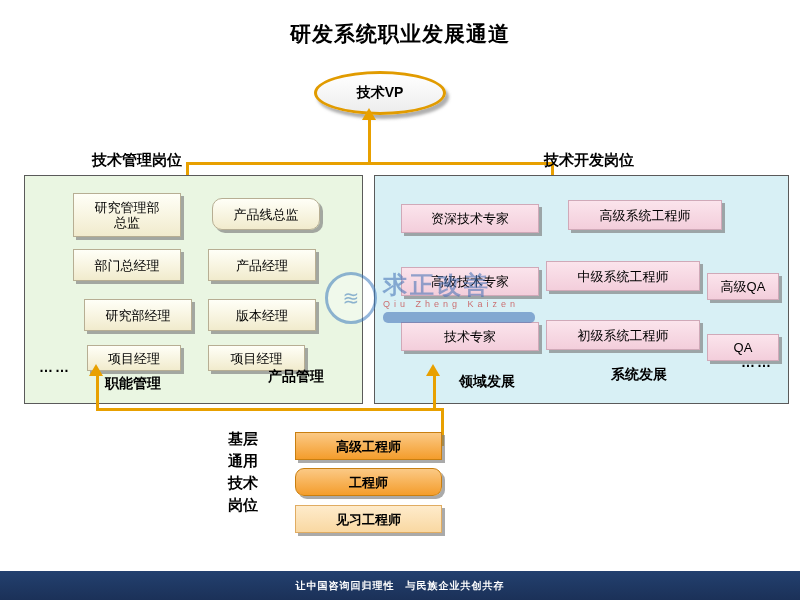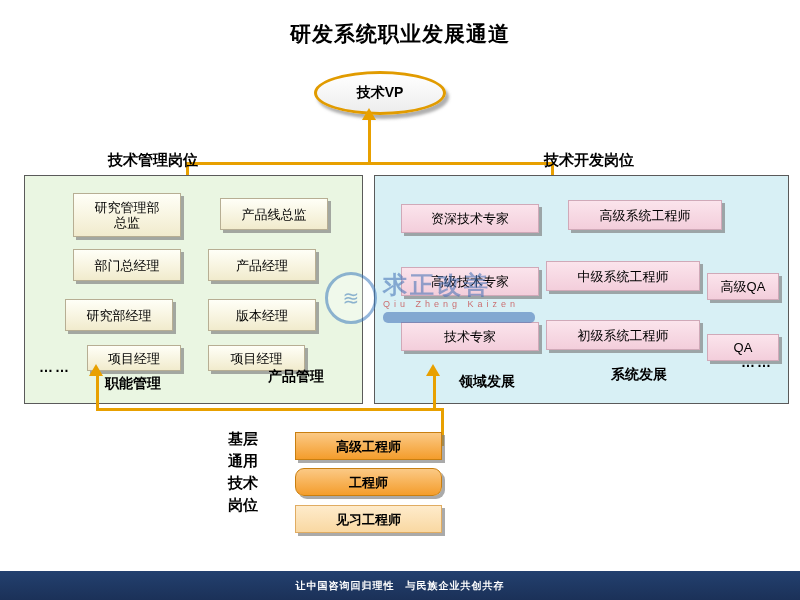--- a/index.html
+++ b/index.html
@@ -75,32 +75,32 @@
   <div class="abs vp-ellipse" style="left:314px; top:71px; width:126px; height:38px;">
     <span>技术VP</span>
   </div>
 
   <div class="tri-up" style="left:362px; top:108px;"></div>
   <div class="line" style="left:368px; top:120px; width:3px; height:44px;"></div>
   <div class="line" style="left:186px; top:162px; width:368px; height:3px;"></div>
   <div class="line" style="left:186px; top:162px; width:3px; height:14px;"></div>
   <div class="line" style="left:551px; top:162px; width:3px; height:14px;"></div>
 
-  <div class="abs section-label" style="left:92px; top:151px;margin-left:16px;">技术管理岗位</div>
+  <div class="abs section-label" style="left:92px; top:151px;">技术管理岗位</div>
   <div class="abs section-label" style="left:544px; top:151px;">技术开发岗位</div>
 
   <div class="abs panel panel-green" style="left:12px; top:175px; width:337px; height:227px;">
 
     <div class="cbox" style="left:48px; top:17px; width:106px; height:42px;">研究管理部
 总监</div>
     <div class="cbox" style="left:48px; top:73px; width:106px; height:30px;">部门总经理</div>
-    <div class="cbox" style="left:40px; top:123px; width:106px; height:30px;">研究部经理</div>
+    <div class="cbox" style="left:59px; top:123px; width:106px; height:30px;">研究部经理</div>
     <div class="cbox" style="left:62px; top:169px; width:92px; height:24px;">项目经理</div>
 
-    <div class="cbox" style="left:195px; top:22px; width:106px; height:30px;">产品线总监</div>
+    <div class="cbox" style="left:187px; top:22px; width:106px; height:30px;border-radius:10px;">产品线总监</div>
     <div class="cbox" style="left:183px; top:73px; width:106px; height:30px;">产品经理</div>
     <div class="cbox" style="left:183px; top:123px; width:106px; height:30px;">版本经理</div>
     <div class="cbox" style="left:183px; top:169px; width:95px; height:24px;">项目经理</div>
 
     <div class="abs dots" style="left:14px; top:183px;">……</div>
     <div class="abs footer-label" style="left:80px; top:199px;">职能管理</div>
     <div class="abs footer-label" style="left:243px; top:192px;">产品管理</div>
   </div>
 
   <div class="abs panel panel-cyan" style="left:374px; top:175px; width:413px; height:227px;">

